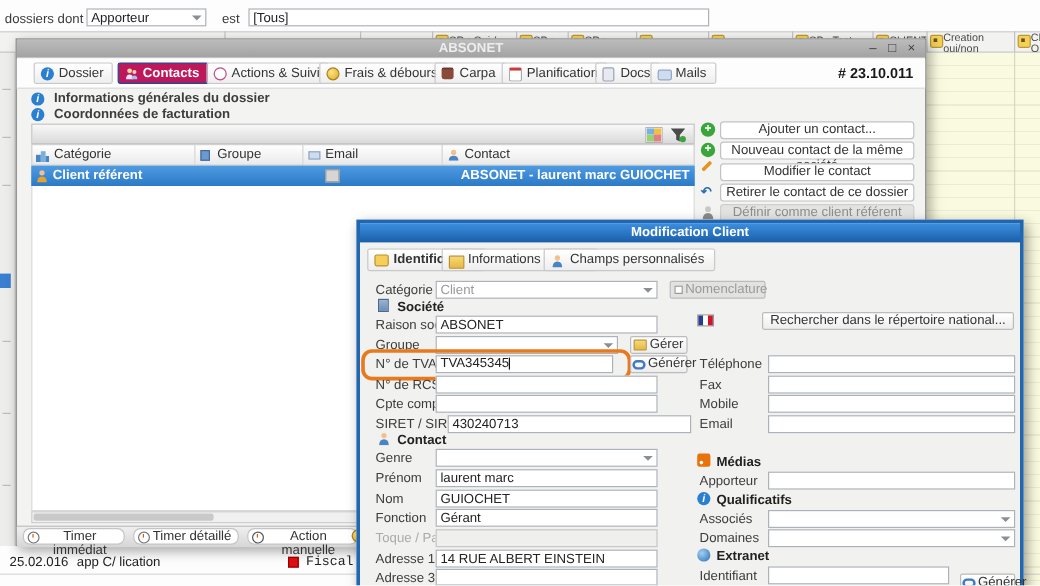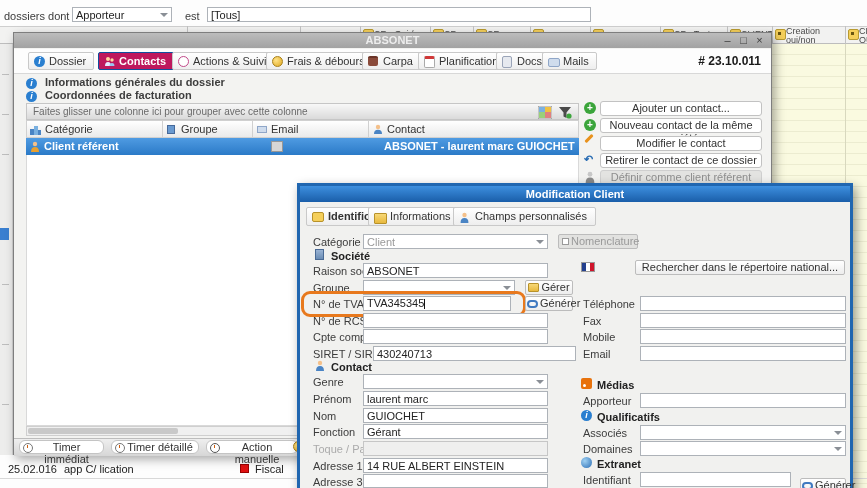--- a/index.html
+++ b/index.html
@@ -115,21 +115,21 @@
       <div class="abs" style="left:2px;top:110px;width:7px;height:1px;background:#bdbdbd;"></div>
       <div class="abs" style="left:0;top:184px;width:9px;height:12px;background:#3a7fd0;"></div>
       <div class="abs" style="left:2px;top:240px;width:7px;height:1px;background:#bdbdbd;"></div>
       <div class="abs" style="left:2px;top:300px;width:7px;height:1px;background:#bdbdbd;"></div>
       <div class="abs" style="left:2px;top:360px;width:7px;height:1px;background:#bdbdbd;"></div>
     </div>
 
     <span class="lbl" style="left:8px;top:463px;color:#222;">25.02.016</span>
     <span class="lbl" style="left:64px;top:463px;color:#222;">app C/ lication</span>
     <span class="abs" style="left:240px;top:464px;width:9px;height:9px;background:#e01010;border:1px solid #900;"></span>
-    <span class="lbl" style="left:255px;top:463px;color:#222;">Fiscal</span>
+    <span class="lbl" style="left:255px;top:463px;color:#222;font-family:Liberation Mono, monospace;">Fiscal</span>
     <div class="abs" style="left:0;top:478px;width:867px;height:1px;background:#d8d8d8;"></div>
   </div>
 
   <div class="win">
     <div class="wtitle">
       <span>ABSONET</span>
     </div>
     <span class="wbtn" style="right:36px;">–</span>
     <span class="wbtn" style="right:20px;">□</span>
     <span class="wbtn" style="right:4px;">×</span>
@@ -170,21 +170,20 @@
     <div class="abs nw" style="left:12px;top:43px;">
       <span class="info">i</span>
       <span class="b" style="color:#3d3d3d;margin-left:5px;">Informations générales du dossier</span>
     </div>
     <div class="abs nw" style="left:12px;top:56px;">
       <span class="info">i</span>
       <span class="b" style="color:#3d3d3d;margin-left:5px;">Coordonnées de facturation</span>
     </div>
 
     <div class="grpbar">
-      <span>Faites glisser une colonne ici pour grouper avec cette colonne</span>
       <svg class="abs" width="14" height="13" viewBox="0 0 14 13" style="right:26px;top:2px;">
           <rect x="0" y="0" width="14" height="13" fill="#fff" stroke="#888"></rect>
           <rect x="1" y="1" width="6" height="5" fill="#7ab0e0"></rect>
           <rect x="7" y="1" width="6" height="5" fill="#f0c040"></rect>
           <rect x="1" y="6" width="6" height="6" fill="#9ad07a"></rect>
           <rect x="7" y="6" width="6" height="6" fill="#e08080"></rect>
         </svg>
       <svg class="abs" width="14" height="13" viewBox="0 0 14 13" style="right:6px;top:2px;">
           <polygon points="1,1 13,1 8.5,6.5 8.5,12 5.5,10.5 5.5,6.5" fill="#4a4a4a"></polygon>
           <circle cx="11" cy="10" r="2.6" fill="#3ba53b"></circle>

